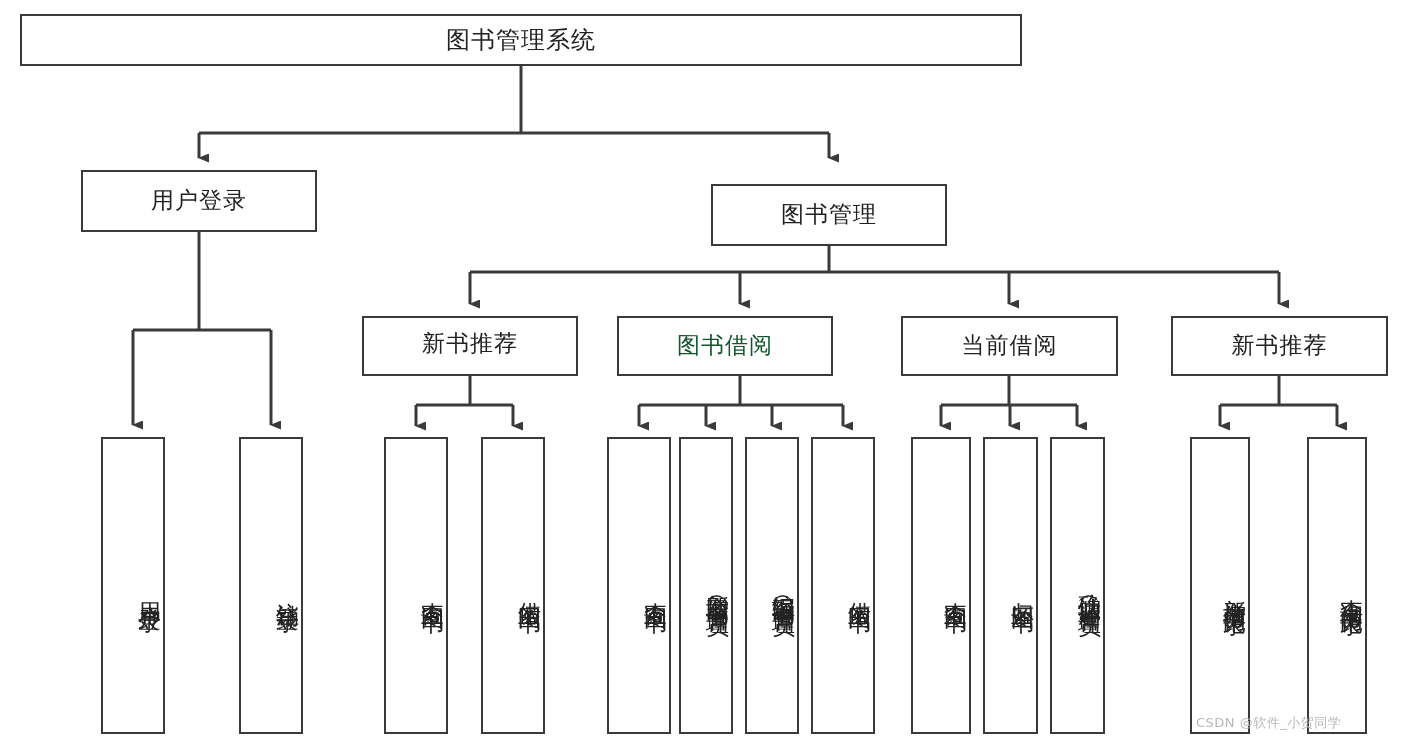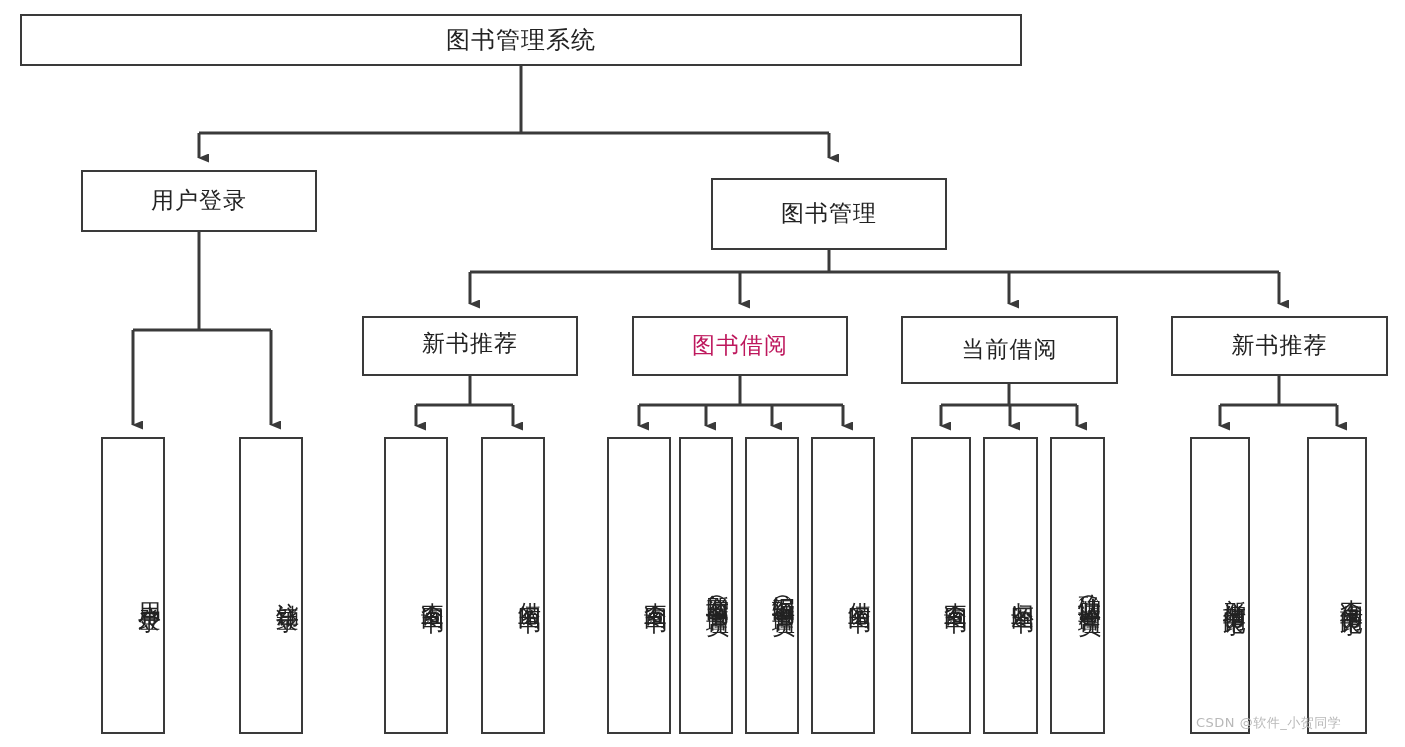--- a/index.html
+++ b/index.html
@@ -120,25 +120,25 @@
       <path d="M1279,376 L1279,405"></path>
       <path d="M1220,405 L1337,405"></path>
       <path d="M1220,405 L1220,426" marker-end="url(#arrowhead)"></path>
       <path d="M1337,405 L1337,426" marker-end="url(#arrowhead)"></path>
     </g>
   </svg>
 
   <div class="node h root" style="left: 20px; top: 14px; width: 1002px; height: 52px; border-color: rgb(58, 58, 58); color: rgb(34, 34, 34);">图书管理系统</div>
 
   <div class="node h" style="left: 81px; top: 170px; width: 236px; height: 62px; border-color: rgb(58, 58, 58); color: rgb(34, 34, 34);">用户登录</div>
-  <div class="node h" style="left: 711px; top: 178px; width: 236px; height: 72px; border-color: rgb(58, 58, 58); color: rgb(34, 34, 34);">图书管理</div>
+  <div class="node h" style="left: 711px; top: 184px; width: 236px; height: 62px; border-color: rgb(58, 58, 58); color: rgb(34, 34, 34);">图书管理</div>
 
   <div class="node h" style="left: 362px; top: 316px; width: 216px; height: 60px; border-color: rgb(58, 58, 58); color: rgb(34, 34, 34); font-family: Liberation Mono, monospace;">新书推荐</div>
-  <div class="node h" style="left: 632px; top: 316px; width: 216px; height: 60px; border-color: rgb(58, 58, 58); color: #be185d;">图书借阅</div>
-  <div class="node h" style="left: 901px; top: 316px; width: 217px; height: 68px; border-color: rgb(58, 58, 58); color: rgb(34, 34, 34);">当前借阅</div>
+  <div class="node h" style="left: 617px; top: 316px; width: 216px; height: 60px; border-color: rgb(58, 58, 58); color: #14532d;">图书借阅</div>
+  <div class="node h" style="left: 901px; top: 316px; width: 217px; height: 60px; border-color: rgb(58, 58, 58); color: rgb(34, 34, 34);">当前借阅</div>
   <div class="node h" style="left: 1171px; top: 316px; width: 217px; height: 60px; border-color: rgb(58, 58, 58); color: rgb(34, 34, 34);">新书推荐</div>
 
   <div class="node v" style="left: 101px; top: 437px; width: 64px; height: 297px; border-color: rgb(58, 58, 58); color: rgb(34, 34, 34);">
       <span class="vtext">用户登录</span>
     </div>
   <div class="node v" style="left: 239px; top: 437px; width: 64px; height: 297px; border-color: rgb(58, 58, 58); color: rgb(34, 34, 34);">
       <span class="vtext">注销登录</span>
     </div>
   <div class="node v" style="left: 384px; top: 437px; width: 64px; height: 297px; border-color: rgb(58, 58, 58); color: rgb(34, 34, 34);">
       <span class="vtext">查询图书</span>

